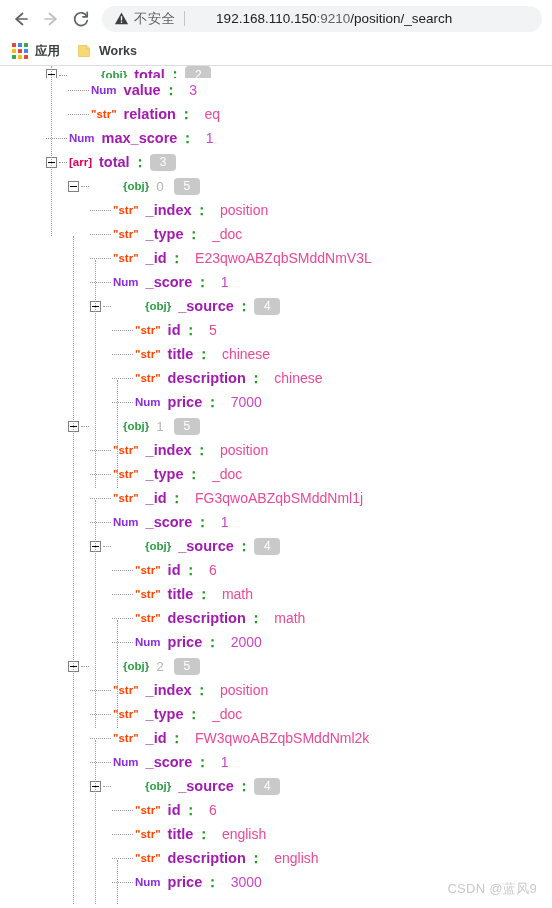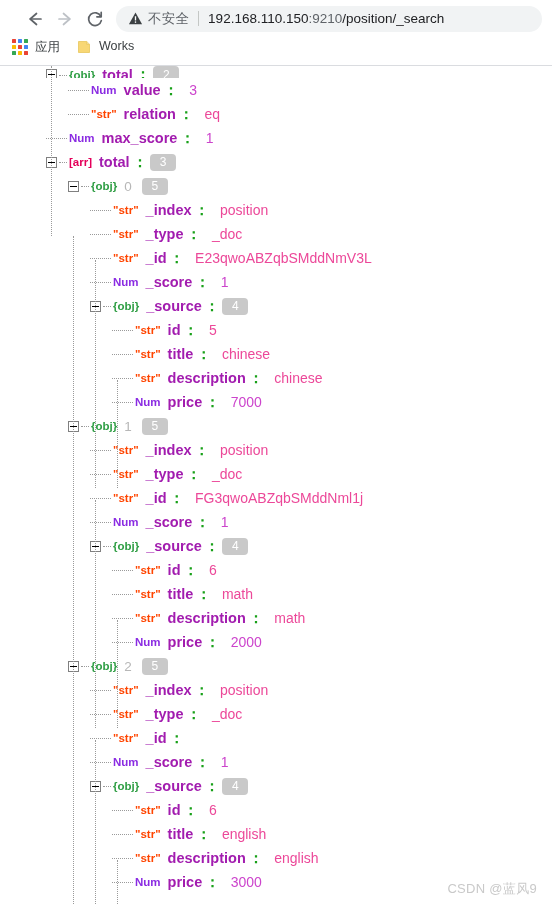--- a/index.html
+++ b/index.html
@@ -14,21 +14,21 @@
 
   
   .chrome {
     width: 552px;
     background: #ffffff;
   }
   .toolbar {
     height: 37px;
     display: flex;
     align-items: center;
-    padding: 0 0 0 20px;
+    padding: 0 0 0 6px;
     box-sizing: border-box;
   }
   .nav-btn {
     width: 30px;
     height: 30px;
     display: flex;
     align-items: center;
     justify-content: center;
     flex: 0 0 auto;
     border-radius: 50%;
@@ -64,37 +64,40 @@
     height: 15px;
     background: #c4c7c5;
     margin: 0 9px;
     flex: 0 0 auto;
   }
   .url {
     font-size: 13.5px;
     color: #202124;
     white-space: nowrap;
     overflow: hidden;
+    margin-left: 22px;
   }
   .url .dim { color: #5f6368; }
 
   .bookmarks {
     height: 29px;
     display: flex;
     align-items: center;
     padding-left: 8px;
     border-bottom: 1px solid #dadce0;
     box-sizing: border-box;
   }
   .bm-item {
     display: flex;
+    align-items: center;
     height: 24px;
     padding: 0 8px 0 4px;
     border-radius: 4px;
     margin-right: 4px;
+    font-weight: bold;
   }
   .bm-label {
     font-size: 12.5px;
     color: #3c4043;
     margin-left: 7px;
     white-space: nowrap;
   }
   .apps-grid {
     width: 16px;
     height: 16px;
@@ -173,21 +176,21 @@
     height: 1px;
     margin-right: 2px;
   }
 
   .ttype {
     font-size: 11.5px;
     font-weight: bold;
     flex: 0 0 auto;
     margin-right: 7px;
   }
-  .t-obj { color: #2f9e44; }
+  .t-obj { color: #2f9e44; margin-left: 32px; }
   .t-arr { color: #e4005a; }
   .t-num { color: #8a2be2; }
   .t-str { color: #ff4500; }
 
   .key {
     font-size: 14.5px;
     font-weight: bold;
     color: #a21caf;
     flex: 0 0 auto;
   }
@@ -567,20 +570,21 @@
           <span class="colon">：</span>
           <span class="val v-str">_doc</span>
         </div>
       </div>
       <div class="row">
         <div class="rowinner" style="margin-left: 90px;">
           <span class="leafdash"></span>
           <span class="ttype t-str">"str"</span>
           <span class="key">_id</span>
           <span class="colon">：</span>
+          <span class="val v-str">FW3qwoABZqbSMddNml2k</span>
         </div>
       </div>
       <div class="row">
         <div class="rowinner" style="margin-left: 90px;">
           <span class="leafdash"></span>
           <span class="ttype t-num">Num</span>
           <span class="key">_score</span>
           <span class="colon">：</span>
           <span class="val v-num">1</span>
         </div>

